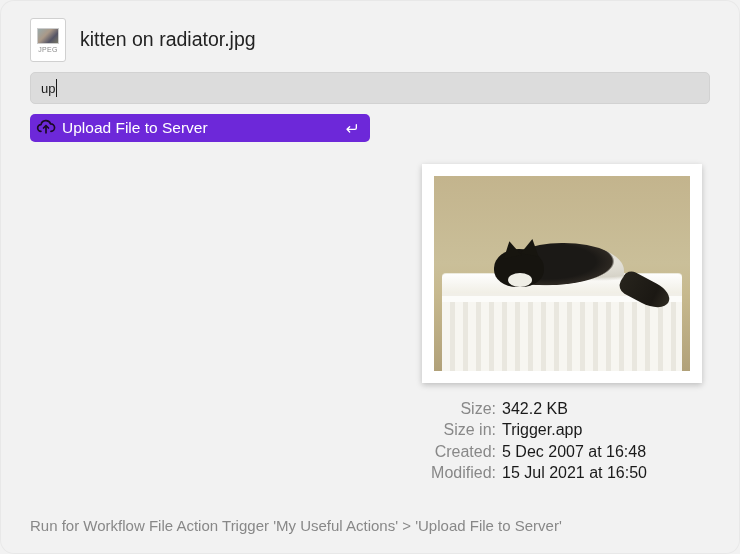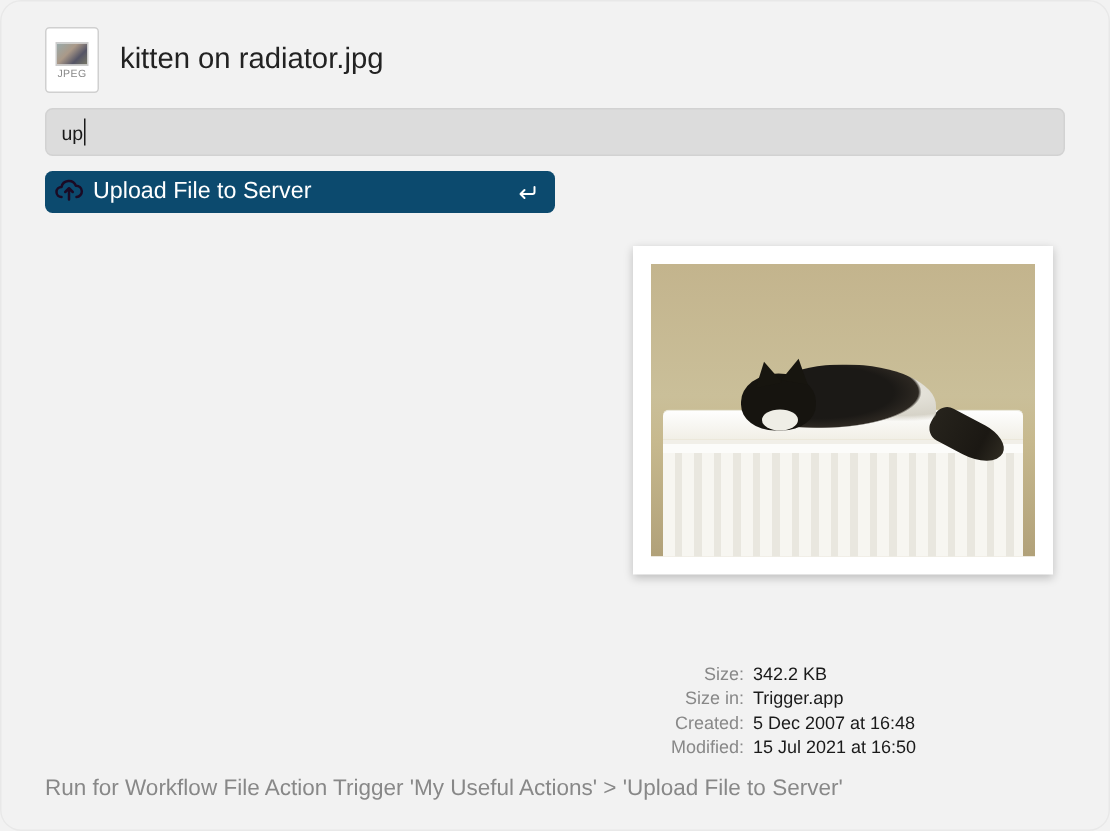--- a/index.html
+++ b/index.html
@@ -82,21 +82,21 @@
       width: 1px;
       height: 18px;
       background: #1a1a1a;
       margin-left: 1px;
       vertical-align: middle;
     }
     .result-row {
       margin: 10px 0 0 30px;
       width: 340px;
       height: 28px;
-      background: #0c4a6e;
+      background: #6d28d9;
       border-radius: 5px;
       display: flex;
       align-items: center;
       padding: 0 10px 0 6px;
       color: #fff;
     }
     .result-icon {
       width: 20px;
       height: 20px;
       display: flex;
@@ -203,23 +203,23 @@
     }
     .kitten-tail{
       position:absolute;left:125px;bottom:-14px;width:52px;height:24px;
       background: linear-gradient(90deg,#26231c 0%,#1b1813 70%,#2e2a21 100%);
       border-radius: 10px 40% 50% 10px / 10px 50% 60% 10px;
       transform: rotate(28deg);
     }
     .meta {
       position: absolute;
       right: 38px;
-      bottom: 48px;
+      bottom: 70px;
       width: 360px;
-      font-size: 12px;
+      font-size: 16px;
       color: #1a1a1a;
     }
     .meta-row {
       display: flex;
       justify-content: flex-start;
       line-height: 1.35;
     }
     .meta-label {
       width: 160px;
       text-align: right;

